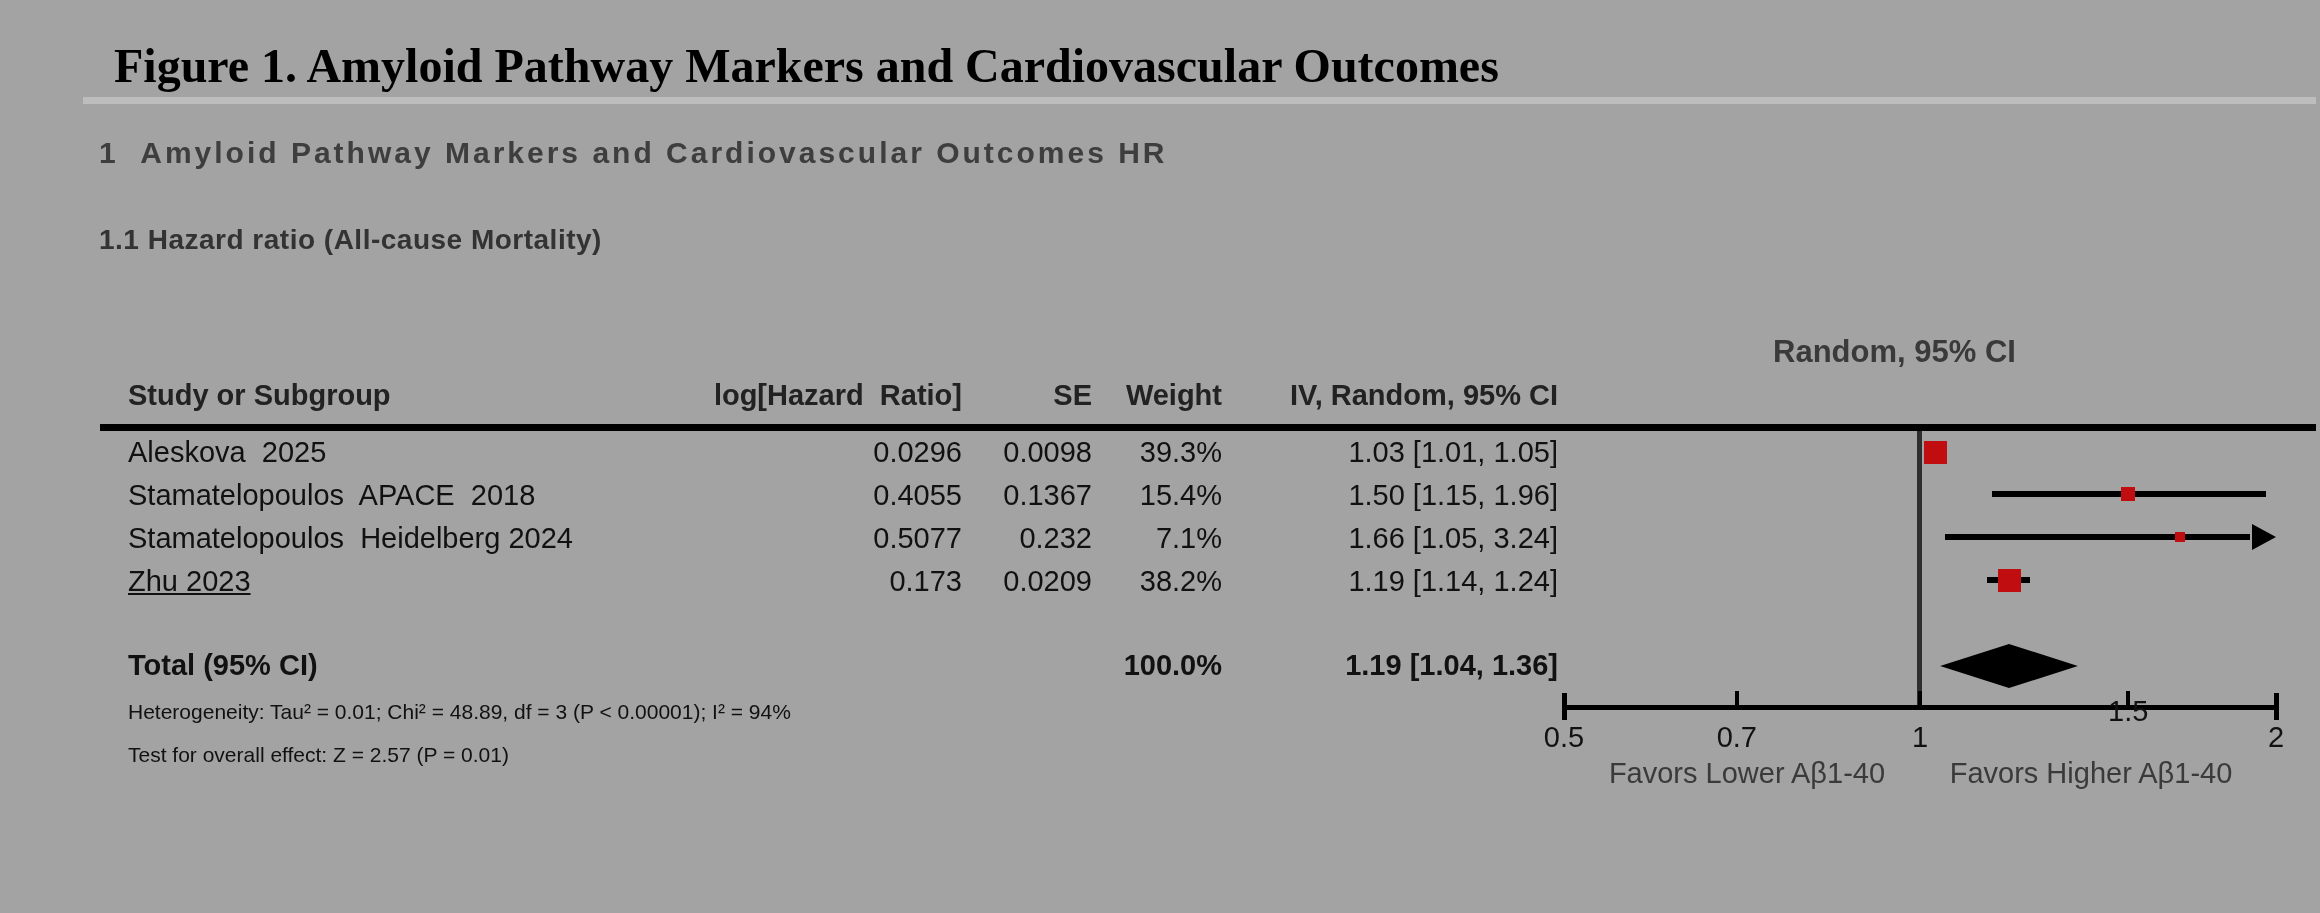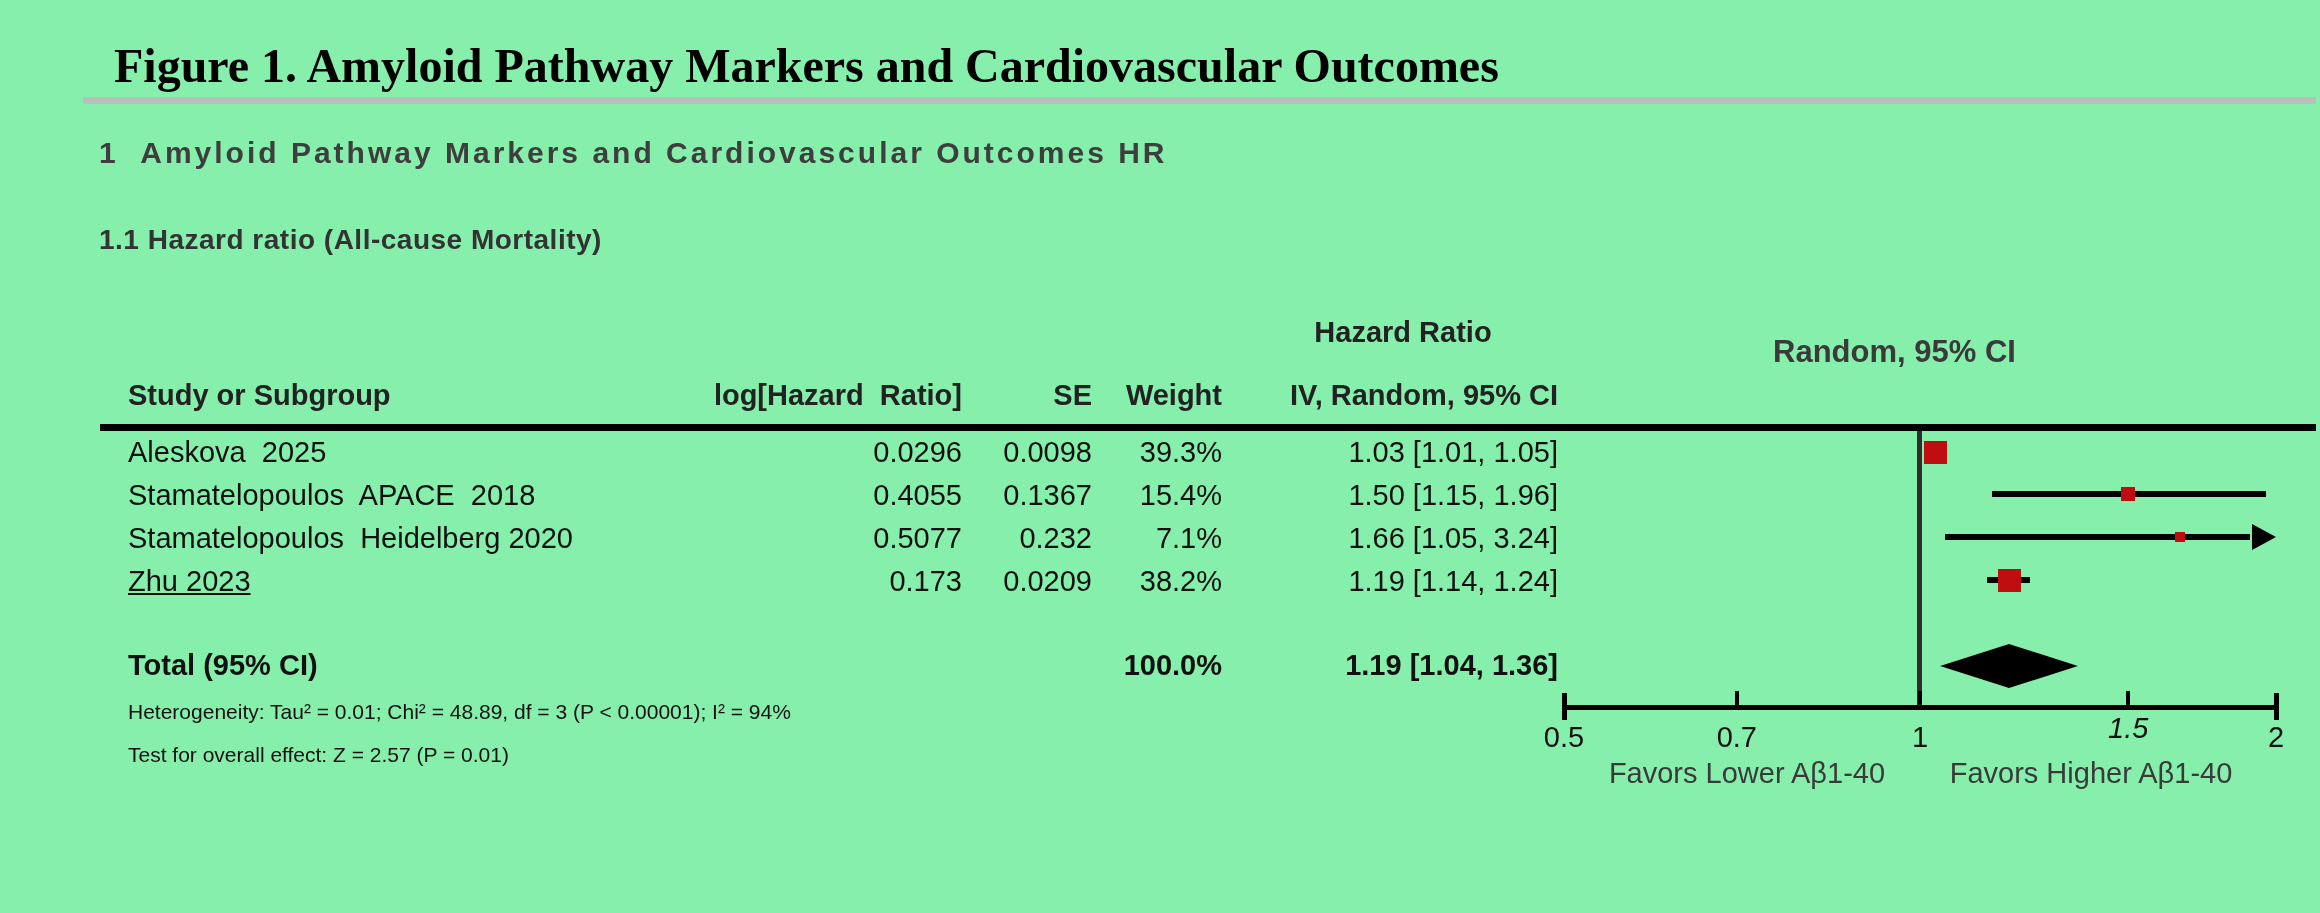--- a/index.html
+++ b/index.html
@@ -1,16 +1,16 @@
 <!DOCTYPE html>
 <html><head>
 <meta charset="utf-8">
 <style>
   html,body{margin:0;padding:0;background:#fff;}
-  #figure{position:relative;width:2320px;height:913px;background:#86efac;overflow:hidden;
+  #figure{position:relative;width:2320px;height:913px;background:#a3a3a3;overflow:hidden;
           font-family:"Liberation Sans",sans-serif;color:#111;}
   .abs{position:absolute;}
   .ws{white-space:pre;}
   .title{font-family:"Liberation Serif",serif;font-weight:bold;font-size:48px;color:#000;}
   .rule-gray{background:#bdbdbd;height:7px;}
   .h1{font-weight:bold;font-size:30px;color:#3e3e3e;letter-spacing:3px;}
   .h2{font-weight:bold;font-size:28px;color:#333;letter-spacing:0.5px;}
   .th{font-weight:bold;font-size:29px;color:#222;}
   .td{font-size:29px;color:#111;}
   .bold{font-weight:bold;}
@@ -37,21 +37,20 @@
 </head>
 <body>
 
 <div id="figure">
 
   <div class="abs title ws" style="left:114px;top:38px;">Figure 1. Amyloid Pathway Markers and Cardiovascular Outcomes</div>
   <div class="abs rule-gray" style="left:83px;top:97px;width:2233px;"></div>
   <div class="abs h1 ws" style="left:99px;top:136px;">1  Amyloid Pathway Markers and Cardiovascular Outcomes HR</div>
   <div class="abs h2 ws" style="left:99px;top:224px;">1.1 Hazard ratio (All-cause Mortality)</div>
 
-  <div class="abs th ws col-ci" style="top:316px;text-align:center;">Hazard Ratio</div>
   <div class="abs th ws col-study" style="top:379px;">Study or Subgroup</div>
   <div class="abs th ws col-log" style="top:379px;">log[Hazard  Ratio]</div>
   <div class="abs th ws col-se" style="top:379px;">SE</div>
   <div class="abs th ws col-weight" style="top:379px;">Weight</div>
   <div class="abs th ws col-ci" style="top:379px;">IV, Random, 95% CI</div>
 
   <div class="abs plot-head ws" style="left:1773px;top:334px;">Random, 95% CI</div>
 
   <div class="abs sep-black" style="left:100px;top:424px;width:2216px;"></div>
 
@@ -63,21 +62,21 @@
     <div class="abs td ws col-ci" style="top:436px;">1.03 [1.01, 1.05]</div>
   </div>
   <div>
     <div class="abs td ws col-study" style="top:479px;">Stamatelopoulos  APACE  2018</div>
     <div class="abs td ws col-log" style="top:479px;">0.4055</div>
     <div class="abs td ws col-se" style="top:479px;">0.1367</div>
     <div class="abs td ws col-weight" style="top:479px;">15.4%</div>
     <div class="abs td ws col-ci" style="top:479px;">1.50 [1.15, 1.96]</div>
   </div>
   <div>
-    <div class="abs td ws col-study" style="top:522px;">Stamatelopoulos  Heidelberg 2020</div>
+    <div class="abs td ws col-study" style="top:522px;">Stamatelopoulos  Heidelberg 2024</div>
     <div class="abs td ws col-log" style="top:522px;">0.5077</div>
     <div class="abs td ws col-se" style="top:522px;">0.232</div>
     <div class="abs td ws col-weight" style="top:522px;">7.1%</div>
     <div class="abs td ws col-ci" style="top:522px;">1.66 [1.05, 3.24]</div>
   </div>
   <div>
     <div class="abs td ws col-study" style="top:565px;text-decoration:underline;">Zhu 2023</div>
     <div class="abs td ws col-log" style="top:565px;">0.173</div>
     <div class="abs td ws col-se" style="top:565px;">0.0209</div>
     <div class="abs td ws col-weight" style="top:565px;">38.2%</div>
@@ -108,21 +107,21 @@
       <div class="diamond" style="left: 1940.14px; top: 644px; width: 137.78px; height: 44px;"></div>
     </div>
   <div id="axis-ticks">
       <div class="tick" style="left: 1561.5px; top: 693px; width: 5px; height: 27px;"></div>
       <div class="tick-label" style="left: 1564px; top: 721px;">0.5</div>
       <div class="tick" style="left: 1734.81px; top: 691px; width: 4px; height: 15px;"></div>
       <div class="tick-label" style="left: 1736.81px; top: 721px;">0.7</div>
       <div class="tick" style="left: 1918px; top: 691px; width: 4px; height: 15px;"></div>
       <div class="tick-label" style="left: 1920px; top: 721px;">1</div>
       <div class="tick" style="left: 2126.25px; top: 691px; width: 4px; height: 15px;"></div>
-      <div class="tick-label" style="left: 2128.25px; top: 712px; font-style: italic;">1.5</div>
+      <div class="tick-label" style="left: 2128.25px; top: 695px;">1.5</div>
       <div class="tick" style="left: 2273.5px; top: 693px; width: 5px; height: 27px;"></div>
       <div class="tick-label" style="left: 2276px; top: 721px;">2</div>
     </div>
 
   <div class="abs favors" style="left:1747px;top:757px;">Favors Lower Aβ1-40</div>
   <div class="abs favors" style="left:2091px;top:757px;">Favors Higher Aβ1-40</div>
 
 </div>
 
 </body></html>

